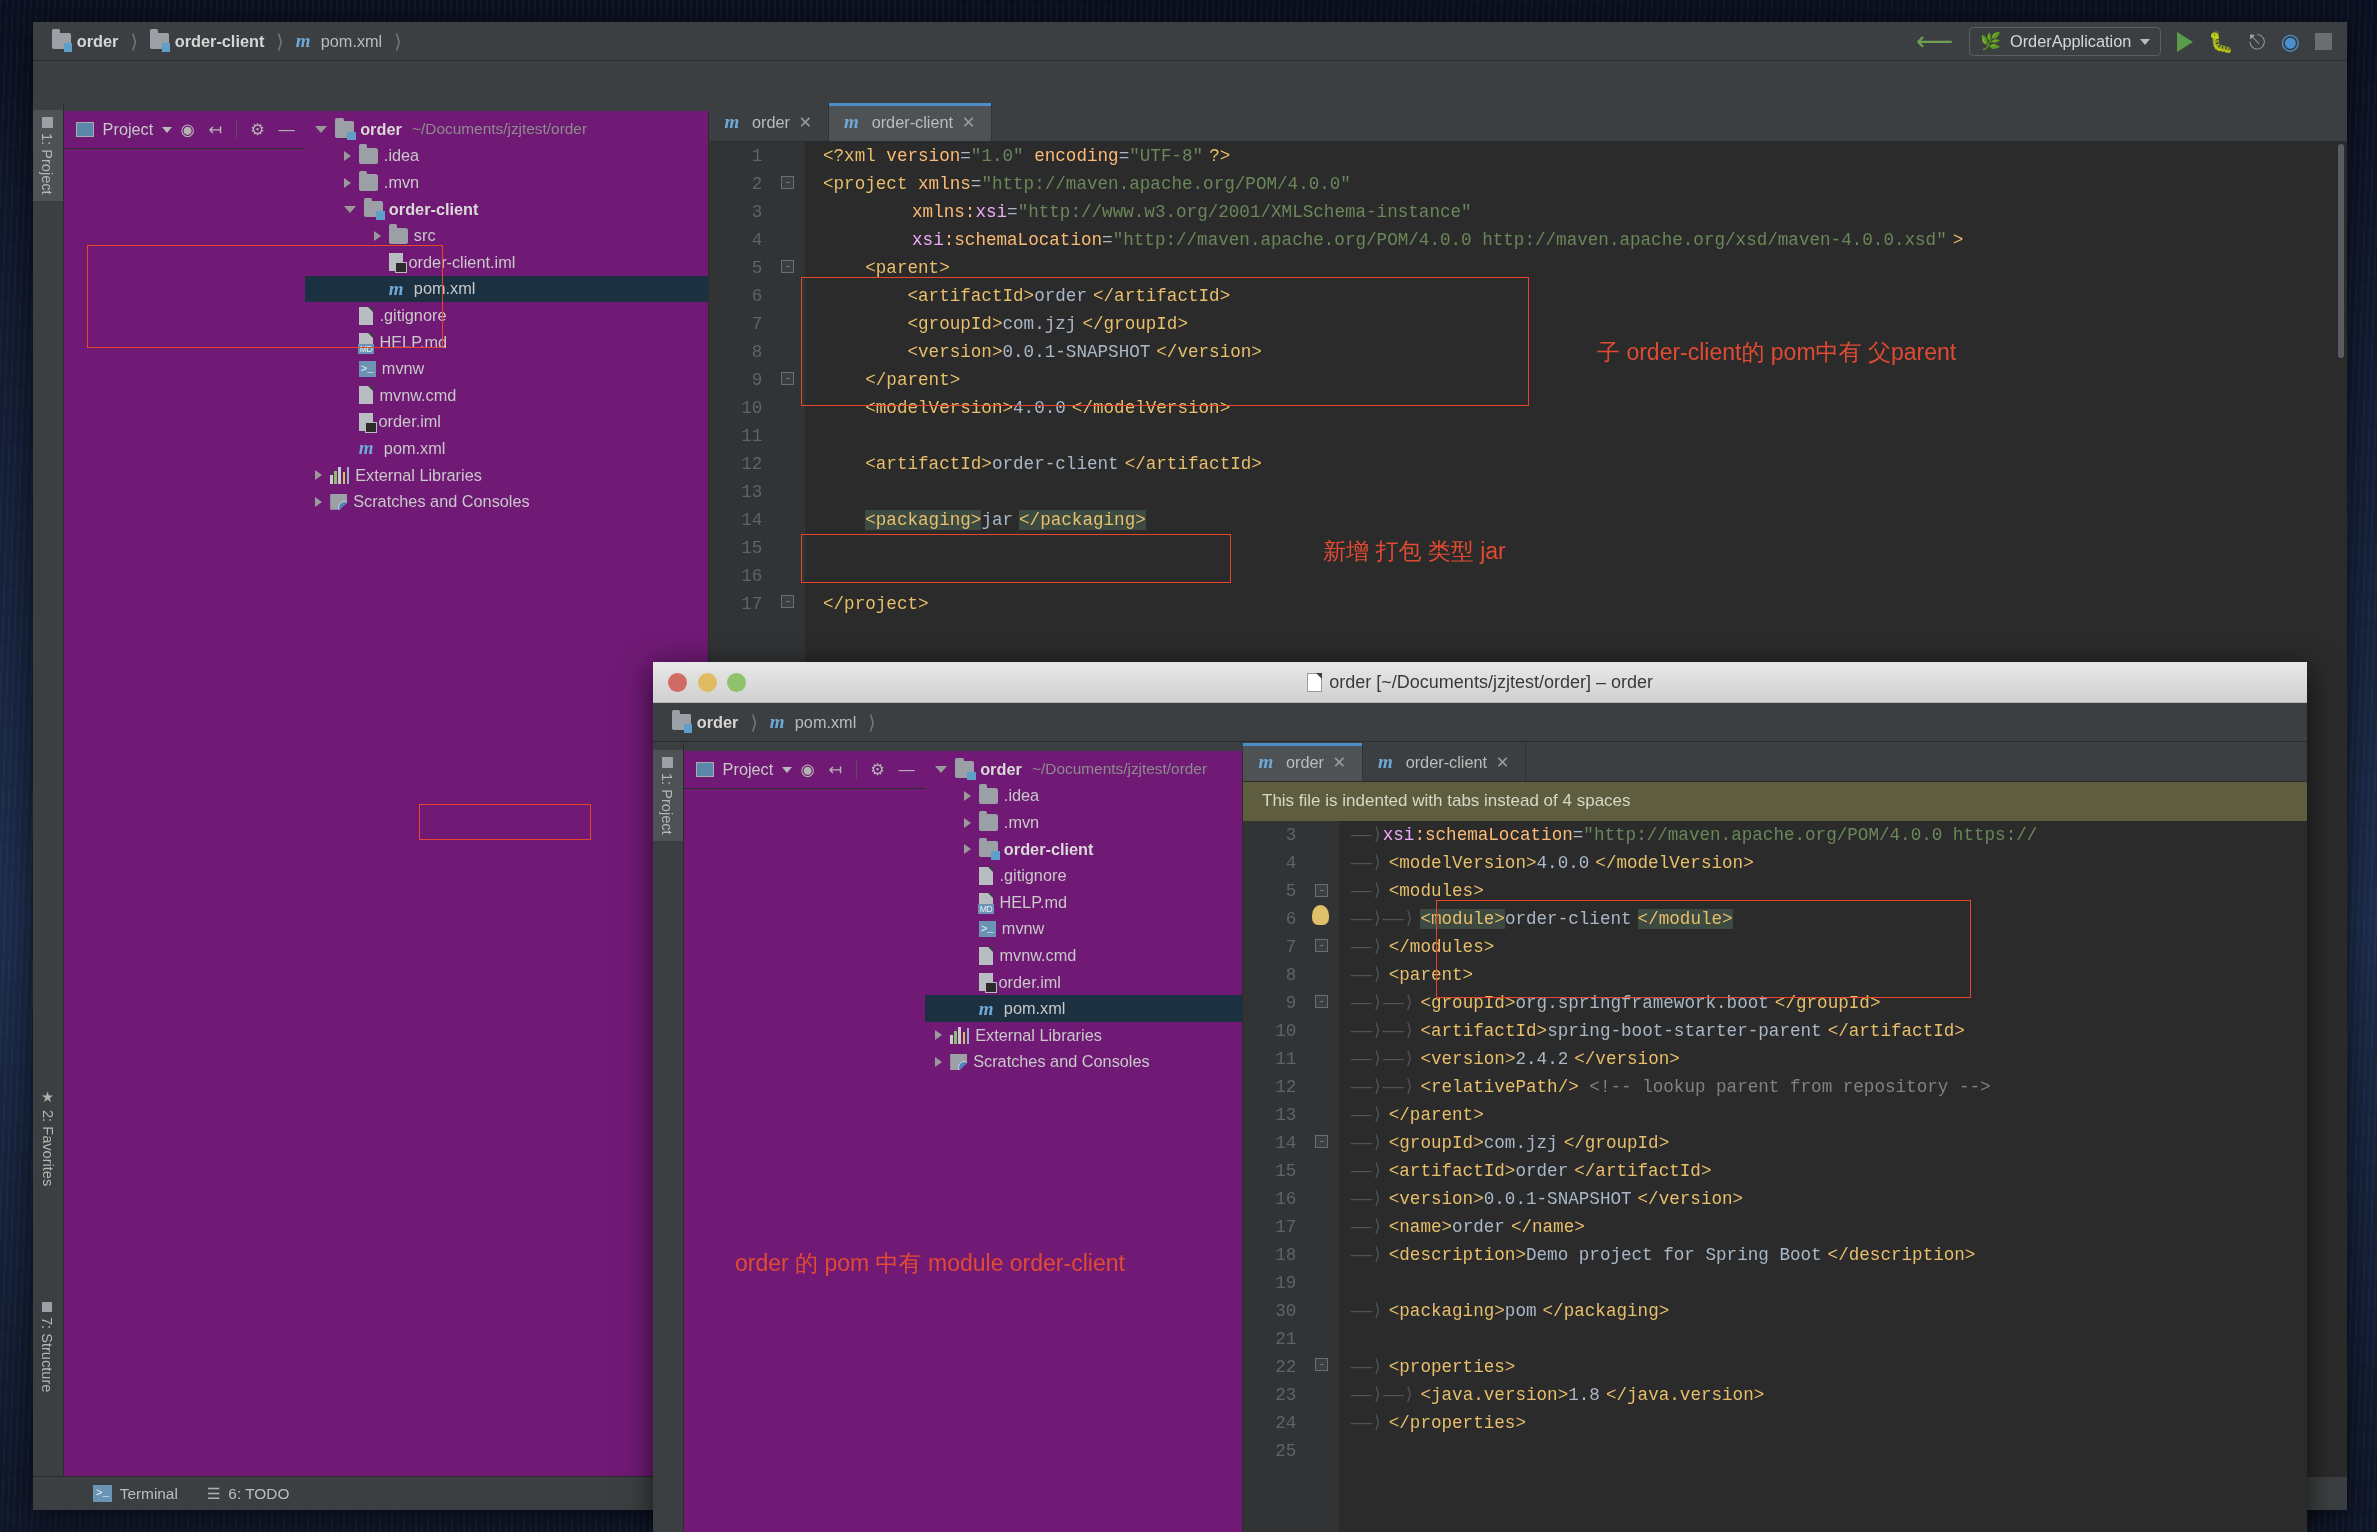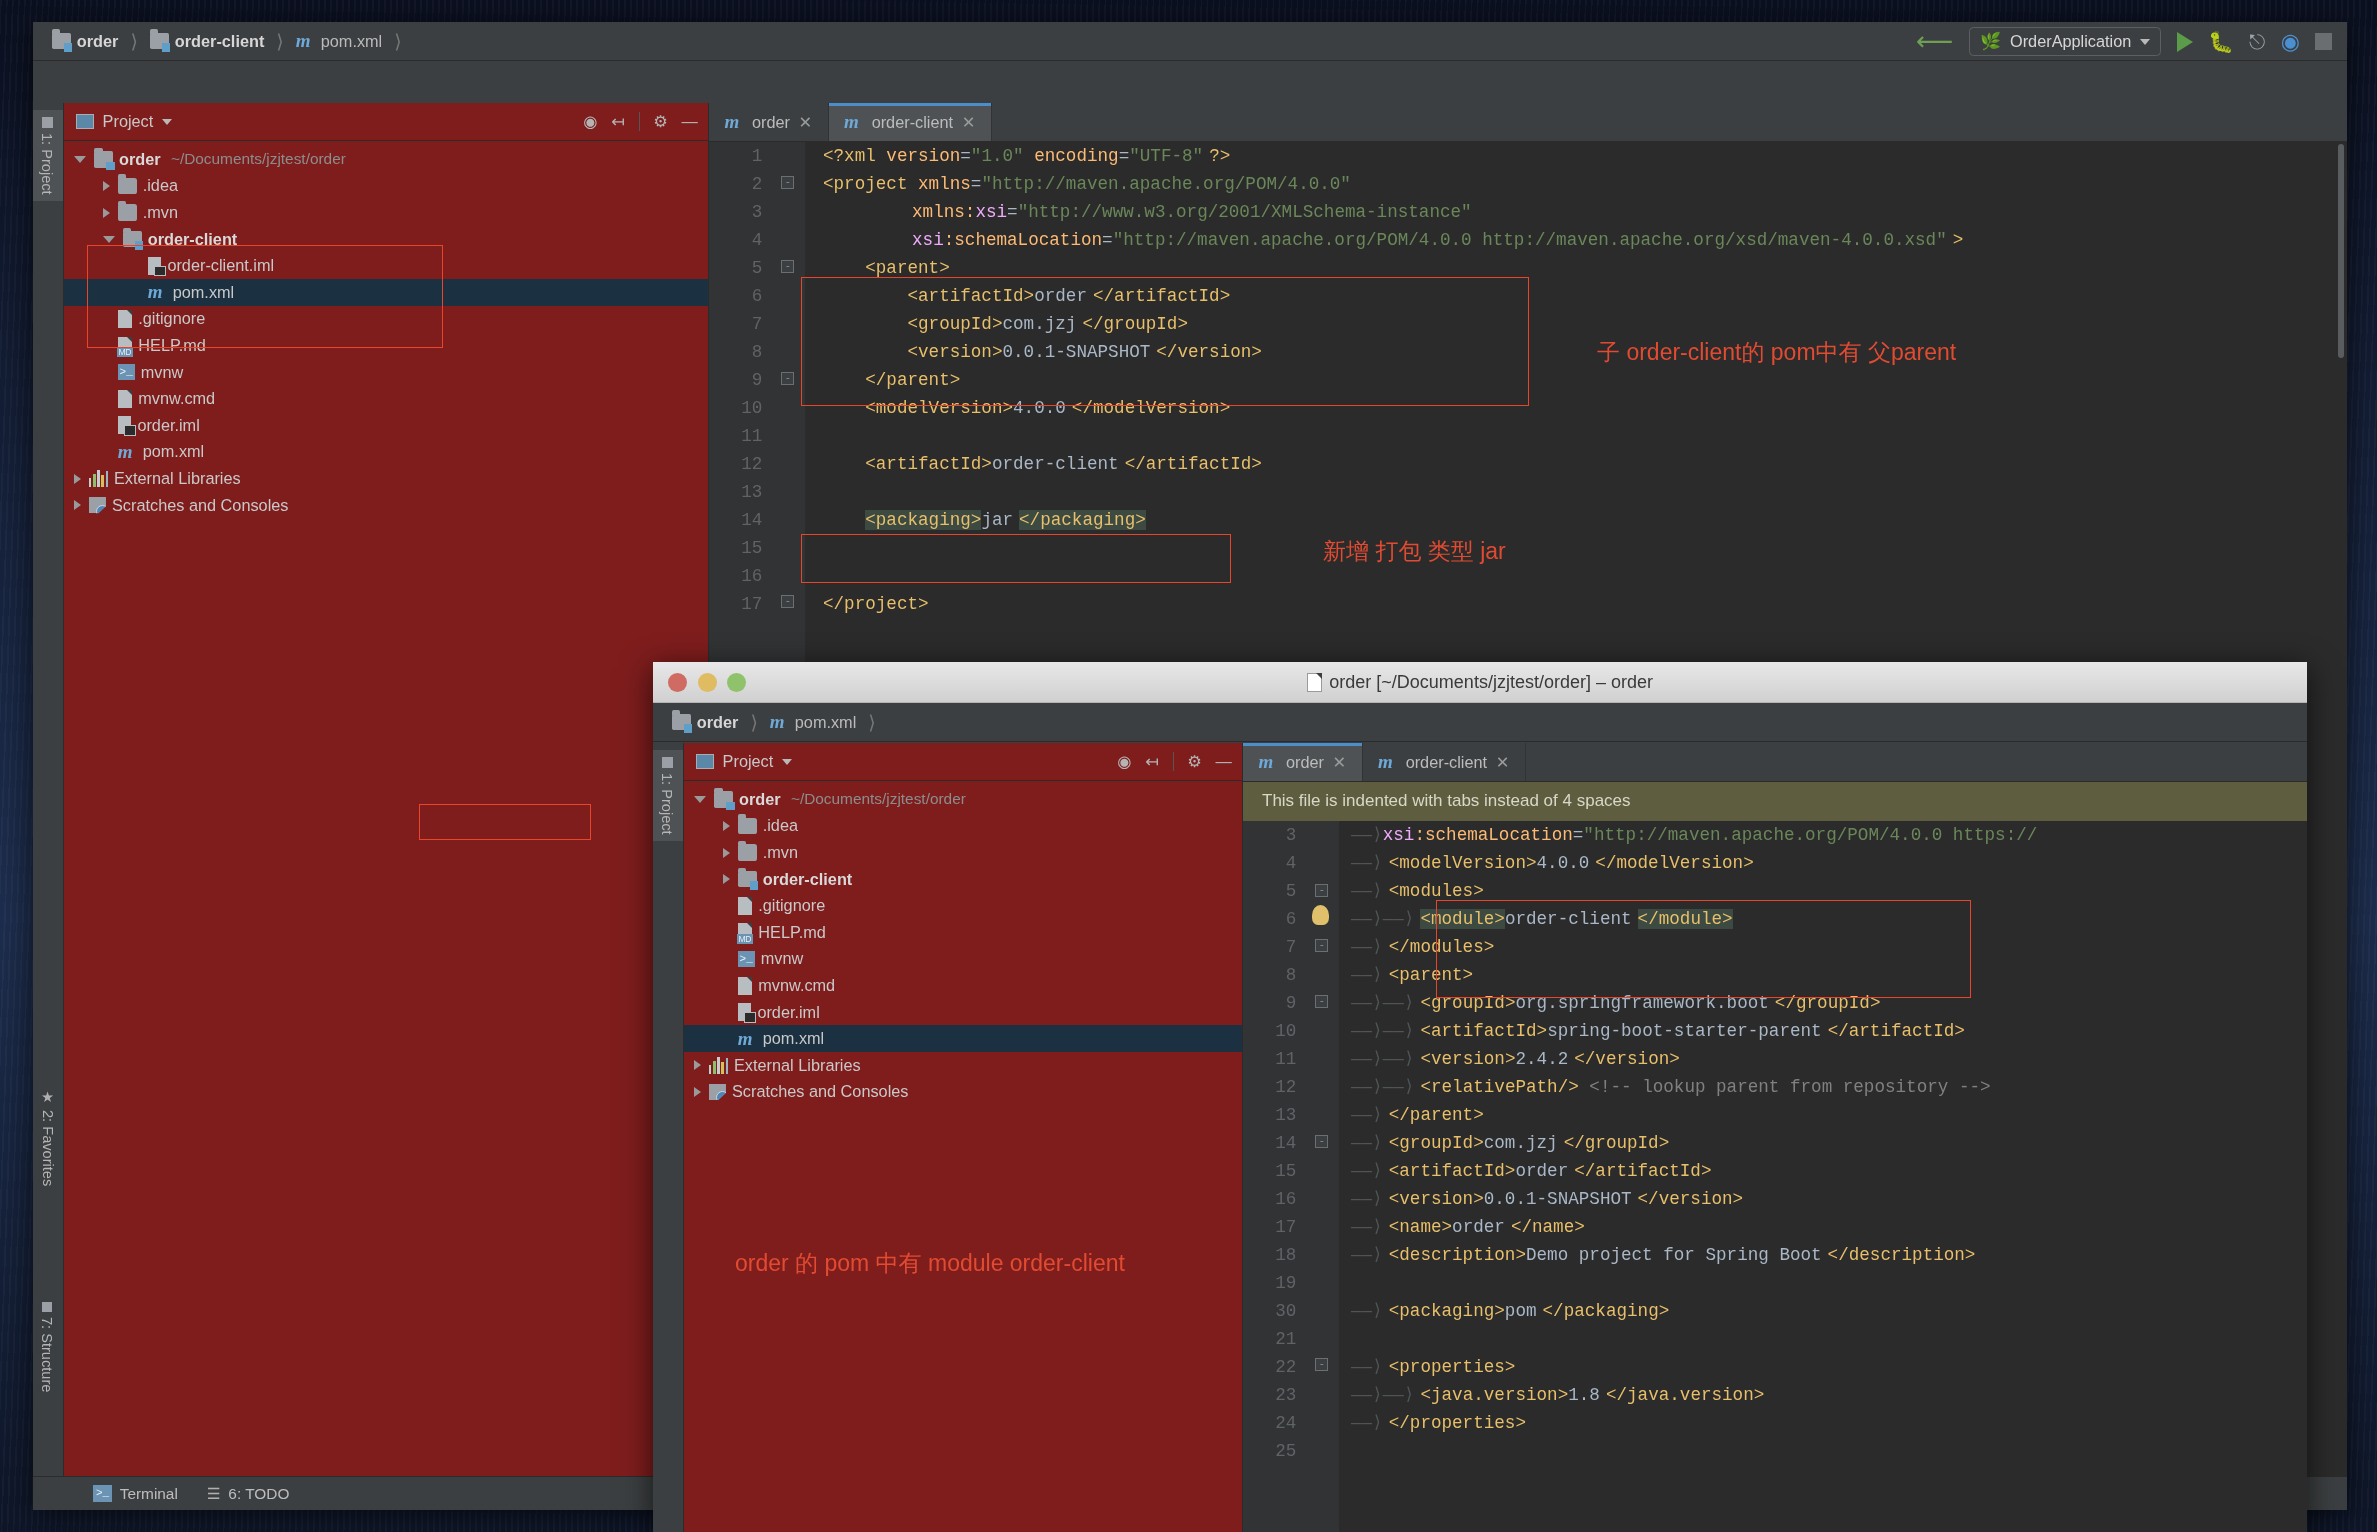--- a/index.html
+++ b/index.html
@@ -43,22 +43,22 @@
   
   .leftstrip{ width:31px; background:#3c3f41; border-right:0.9px solid #2b2b2b;
               position:relative; flex:none; }
   .vtab{ position:absolute; left:-1.7px; writing-mode:vertical-rl;
          font-size:14.6px; color:#b5b5b5; white-space:nowrap;
          display:flex; align-items:center; gap:5.1px; padding:6.9px 7.7px;}
   .vtab.sel{ background:#4e5254; }
   .vtab .sq{ width:11px;height:11px;background:#9aa0a6; display:inline-block; }
 
   
-  .projpane{ background:#7f1d1d; flex:none; display:flex; flex-direction:column;
-             border-right:0.9px solid #2b2b2b; position:relative;}
+  .projpane{ background:#701a75; flex:none; display:flex; flex-direction:row;
+             border-right:0.9px solid #2b2b2b; position:relative;margin-top:8px;}
   .pp-head{ height:38px; display:flex; align-items:center; padding:0 10.3px 0 12px;
             gap:8.6px; border-bottom:0.9px solid #2b2b2b; }
   .pp-title{ color:#c8c8c8; font-size:16.3px; }
   .pp-icon-box{ width:18px;height:14.6px;border:1.7px solid #a8adb2;background:#5b87a8;}
   .caret-d{ width:0;height:0;border-left:5.1px solid transparent;border-right:5.1px solid transparent;
             border-top:6px solid #b9b9b9; }
   .pp-tools{ margin-left:auto; display:flex; align-items:center; gap:13.7px; }
   .ti{ color:#b4b4b4; font-size:16.3px; line-height:1; }
   .divline{ width:0.9px;height:19px;background:#555; }
 
@@ -244,20 +244,25 @@
             <span class="tri"></span>
             <span class="ico folder"></span>
             <span class="nlabel">.mvn</span>
           </div>
           <div class="node" style="padding-left: 39px;">
             <span class="tri open"></span>
             <span class="ico modfolder"></span>
             <span class="nlabel b">order-client</span>
           </div>
           <div class="node" style="padding-left: 69px;">
+            <span class="tri"></span>
+            <span class="ico folder"></span>
+            <span class="nlabel">src</span>
+          </div>
+          <div class="node" style="padding-left: 69px;">
             <span class="tri hidden"></span>
             <span class="ico iml"></span>
             <span class="nlabel">order-client.iml</span>
           </div>
           <div class="node sel" style="padding-left: 69px;">
             <span class="tri hidden"></span>
             <span class="ico mvn">m</span>
             <span class="nlabel">pom.xml</span>
           </div>
           <div class="node" style="padding-left: 39px;">

